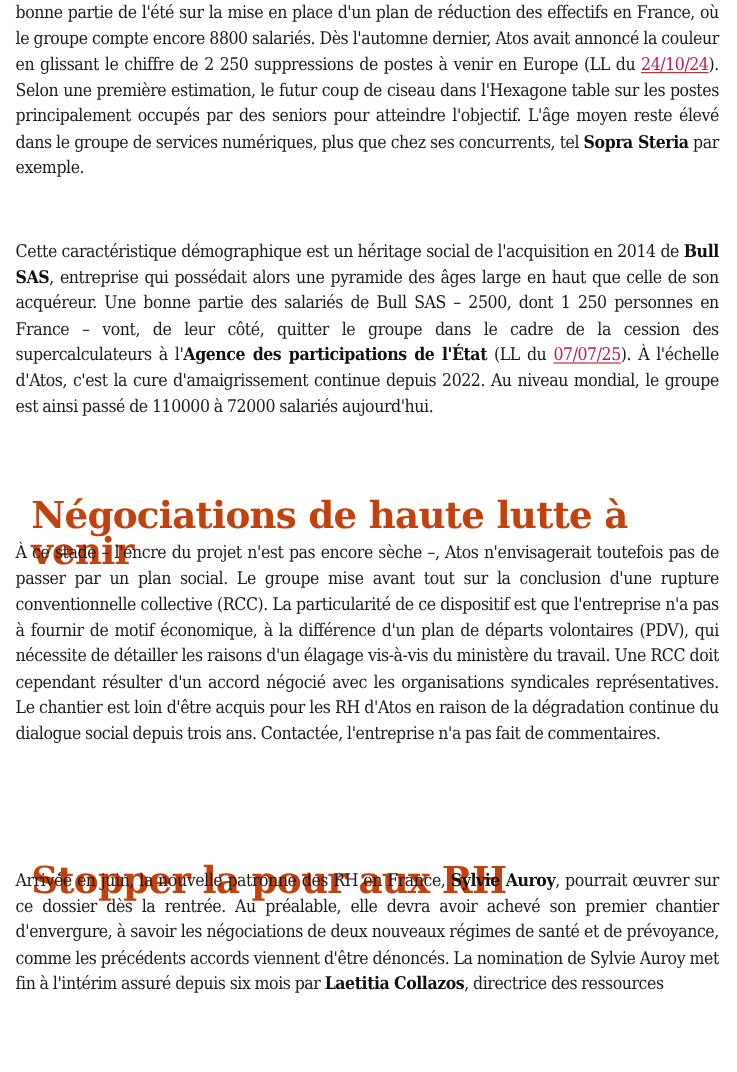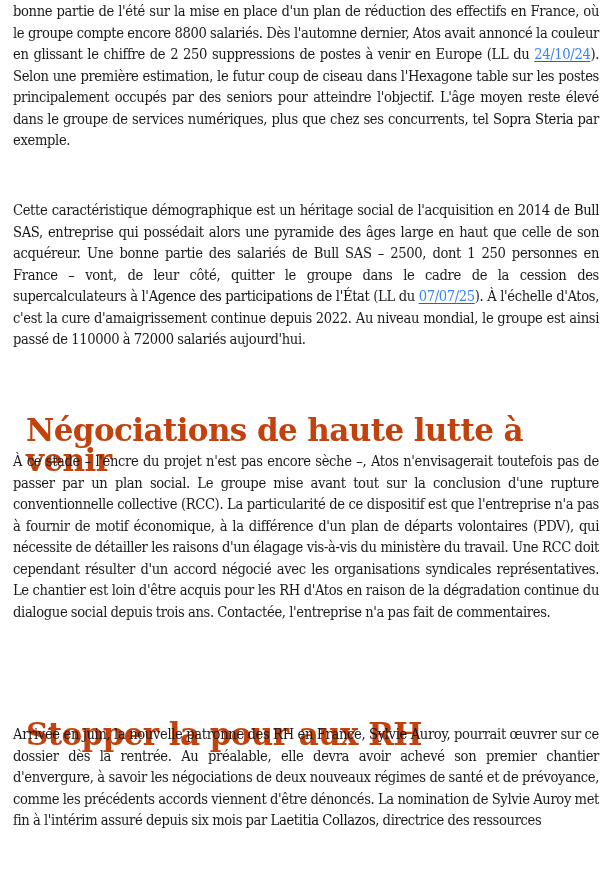--- a/index.html
+++ b/index.html
@@ -24,25 +24,25 @@
     .para {
       margin: 0;
       font-size: 14.6px;
       line-height: 21.5px;
       text-align: justify;
       letter-spacing: -0.35px;
       word-spacing: -0.3px;
       font-stretch: condensed;
     }
     .para b {
-      font-weight: normal;
+      font-weight: bold;
       color: #111;
     }
     .link {
-      color: #3b82f6;
+      color: #be185d;
       text-decoration: underline;
       text-decoration-color: #c0302e;
       text-underline-offset: 2px;
       cursor: pointer;
     }
     .h2 {
       margin: 13px;
       font-size: 31px;
       line-height: 30px;
       font-weight: bold;

